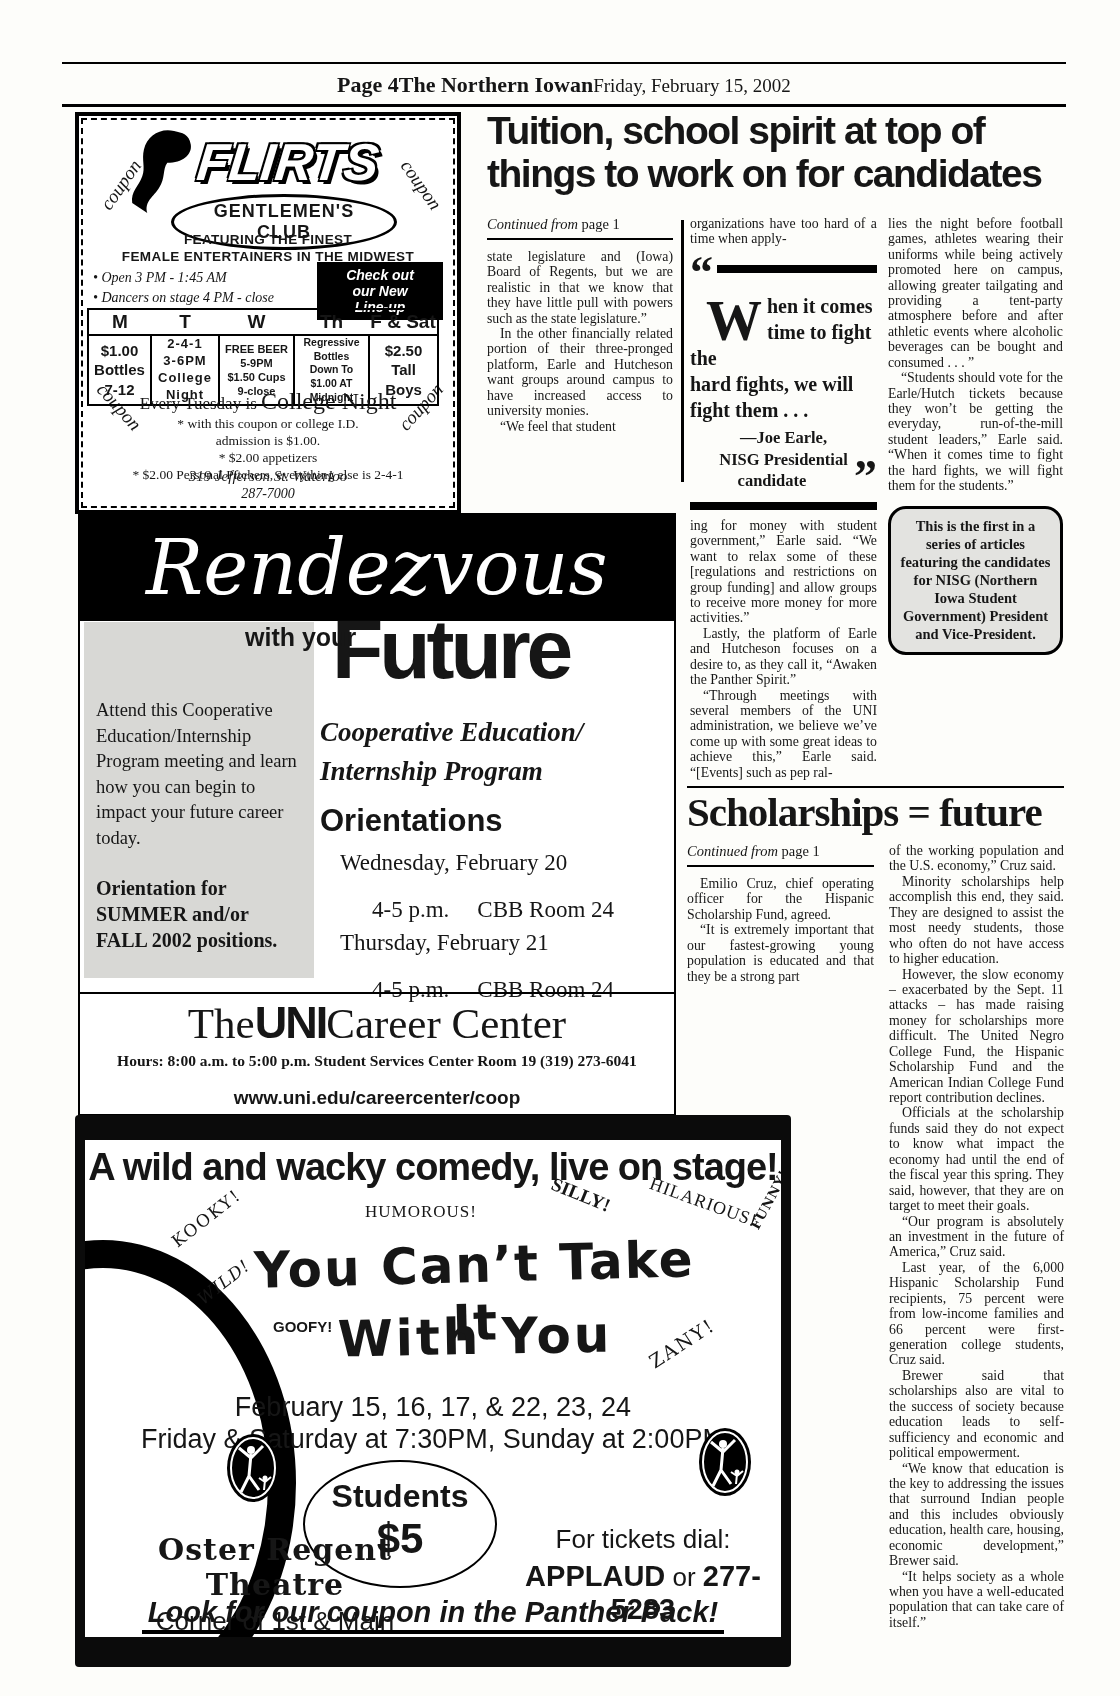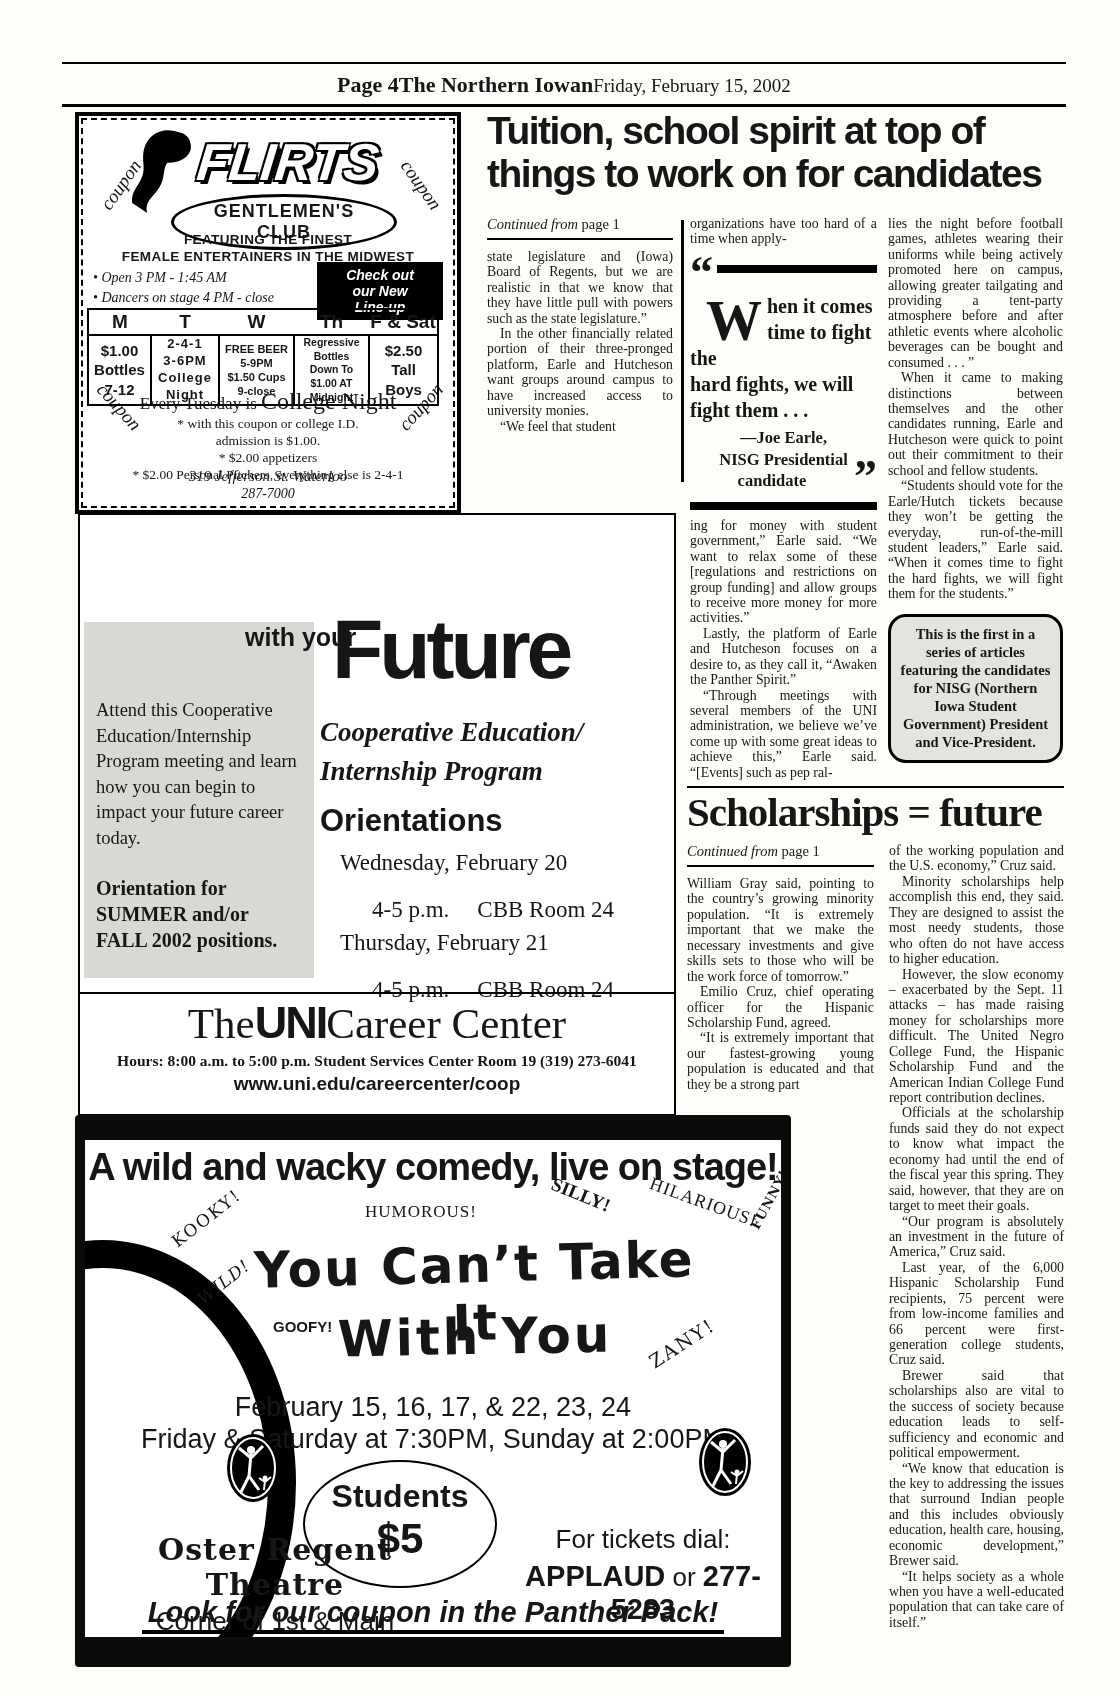--- a/index.html
+++ b/index.html
@@ -90,21 +90,21 @@
   .rv-orientations{position:absolute;left:240px;top:288px;font:bold 31px "Liberation Sans",sans-serif;}
   .rv-sched{position:absolute;left:248px;top:330px;font:23px/1.3 "Liberation Serif",serif;}
   .rv-sched .day{margin:3px 0 0 12px;}
   .rv-sched .tm{margin:17px 0 0 44px;}
   .rv-sched .tm .room{margin-left:28px;}
   .rv-rule{position:absolute;left:0;top:477px;width:100%;border-top:2.5px solid #000;}
   .rv-cc{position:absolute;left:0;top:482px;width:100%;text-align:center;}
   .rv-brand{font:43px/1 "Liberation Serif",serif;}
   .rv-brand .uni{font:bold 45px "Liberation Sans",sans-serif;letter-spacing:-2px;}
   .rv-hours{font:bold 15.5px "Liberation Serif",serif;margin-top:3px;}
-  .rv-url{font:bold 19px "Liberation Sans",sans-serif;margin-top:3px;}
+  .rv-url{font:bold 19px "Liberation Sans",sans-serif;margin-top:17px;}
 
   
   .scholar{position:absolute;left:687px;top:786px;width:377px;}
   .sch-rule{border-top:2.5px solid #000;}
   .scholar h2{margin:4px 0 10px;font:bold 41px/1 "Liberation Serif",serif;letter-spacing:-1px;white-space:nowrap;}
   .scol1{width:187px;margin-right:15px;} .scol2{width:175px;}
 
   
   .theater{position:absolute;left:75px;top:1115px;width:716px;height:552px;background:#0b0b0b;border-radius:4px;}
   .th-in{position:absolute;left:10px;right:10px;top:25px;bottom:30px;background:#fff;overflow:hidden;}
@@ -262,28 +262,30 @@
                  <span class="pq-close">”</span></div>
           </div>
           <div class="pq-botbar"></div>
         </div>
         <p>ing for money with student government,” Earle said. “We want to relax some of these [regulations and restrictions on group funding] and allow groups to receive more money for more activities.”</p>
         <p class="ind">Lastly, the platform of Earle and Hutcheson focuses on a desire to, as they call it, “Awaken the Panther Spirit.”</p>
         <p class="ind">“Through meetings with several members of the UNI administration, we believe we’ve come up with some great ideas to achieve this,” Earle said. “[Events] such as pep ral-</p>
       </div>
       <div class="tcol3 bodytext">
         <p>lies the night before football games, athletes wearing their uniforms while being actively promoted here on campus, allowing greater tailgating and providing a tent-party atmosphere before and after athletic events where alcoholic beverages can be bought and consumed . . . ”</p>
-        <p class="ind">When it came to making distinctions between themselves and the other candidates running, Earle and Hutcheson were quick to point out their commitment to their school and fellow students.</p>
         <p class="ind">“Students should vote for the Earle/Hutch tickets because they won’t be getting the everyday, run-of-the-mill student leaders,” Earle said. “When it comes time to fight the hard fights, we will fight them for the students.”</p>
         <div class="series-note">This is the first in a series of articles featuring the candidates for NISG (Northern Iowa Student Government) President and Vice-President.</div>
       </div>
     </div>
   </section>
 
   <section class="rendezvous">
+    <div class="rv-banner">
+      <span class="rv-script">Rendezvous</span>
+    </div>
     <div class="rv-gray">
       <div class="rv-intro">Attend this Cooperative Education/Internship Program meeting and learn how you can begin to impact your future career today.</div>
       <div class="rv-orient">Orientation for SUMMER and/or FALL 2002 positions.</div>
     </div>
     <div class="rv-withyour">with your</div>
     <div class="rv-future">Future</div>
     <div class="rv-program">
       <div>Cooperative Education/</div>
       <div>Internship Program</div>
     </div>
@@ -301,21 +303,20 @@
       <div class="rv-url">www.uni.edu/careercenter/coop</div>
     </div>
   </section>
 
   <section class="scholar">
     <div class="sch-rule"></div>
     <h2>Scholarships = future</h2>
     <div class="cols" style="margin-top:0">
       <div class="scol1 bodytext">
         <div class="continued"><span class="it">Continued from</span><span> page 1</span></div>
-        <p>William Gray said, pointing to the country’s growing minority population. “It is extremely important that we make the necessary investments and give skills sets to those who will be the work force of tomorrow.”</p>
         <p class="ind">Emilio Cruz, chief operating officer for the Hispanic Scholarship Fund, agreed.</p>
         <p class="ind">“It is extremely important that our fastest-growing young population is educated and that they be a strong part</p>
       </div>
       <div class="scol2 bodytext">
         <p>of the working population and the U.S. economy,” Cruz said.</p>
         <p class="ind">Minority scholarships help accomplish this end, they said. They are designed to assist the most needy students, those who often do not have access to higher education.</p>
         <p class="ind">However, the slow economy – exacerbated by the Sept. 11 attacks – has made raising money for scholarships more difficult. The United Negro College Fund, the Hispanic Scholarship Fund and the American Indian College Fund report contribution declines.</p>
         <p class="ind">Officials at the scholarship funds said they do not expect to know what impact the economy had until the end of the fiscal year this spring. They said, however, that they are on target to meet their goals.</p>
         <p class="ind">“Our program is absolutely an investment in the future of America,” Cruz said.</p>
         <p class="ind">Last year, of the 6,000 Hispanic Scholarship Fund recipients, 75 percent were from low-income families and 66 percent were first-generation college students, Cruz said.</p>

